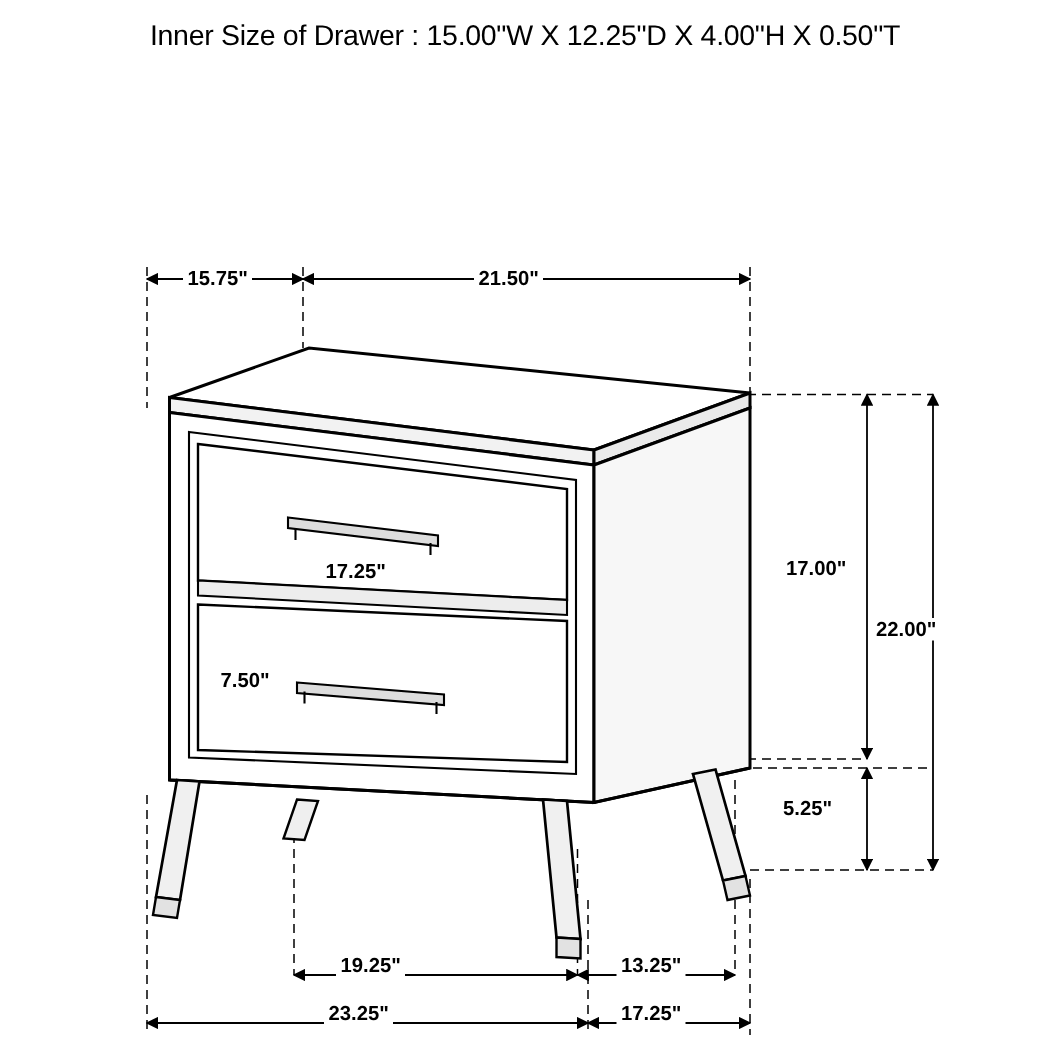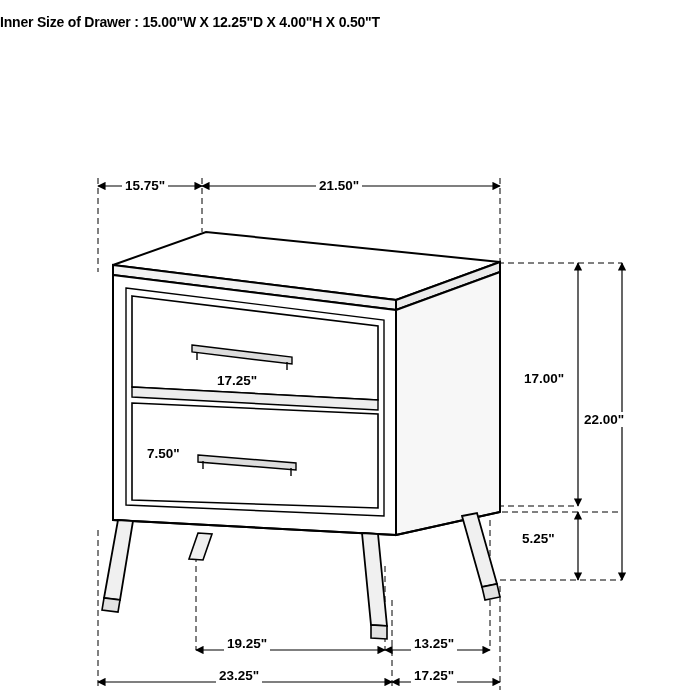--- a/index.html
+++ b/index.html
@@ -19,23 +19,23 @@
     position: absolute;
     left: 0; top: 0;
     width: 700px;
     height: 700px;
   }
   #title {
     position: absolute;
     left: 0;
     top: 14px;
     width: 700px;
-    text-align: left;
-    font-size: 14px;
-    font-weight: bold;
+    text-align: center;
+    font-size: 19px;
+    font-weight: normal;
     letter-spacing: -0.2px;
     white-space: nowrap;
   }
   svg#drawing {
     position: absolute;
     left: 0;
     top: 0;
     width: 700px;
     height: 700px;
   }

